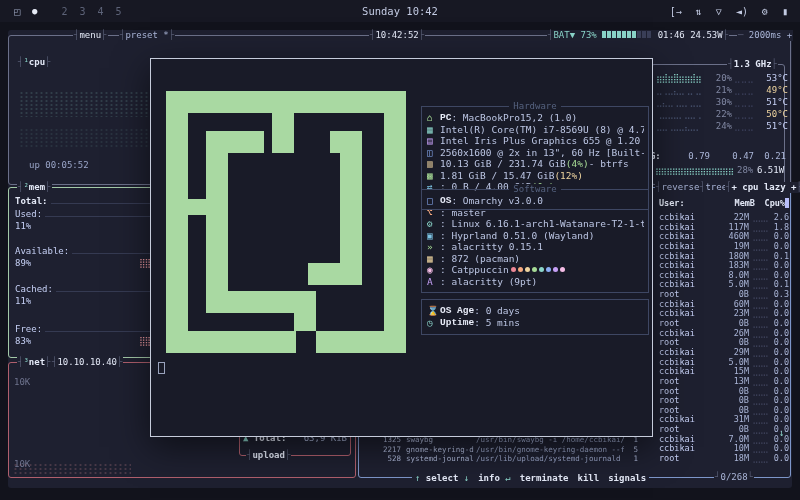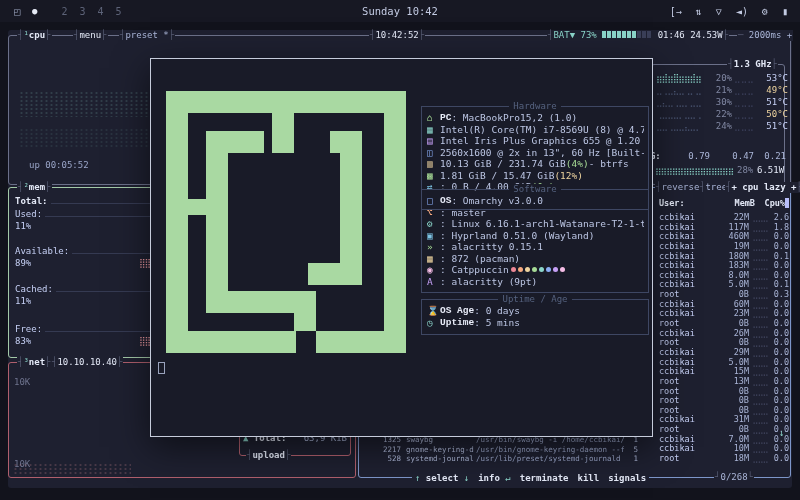--- a/index.html
+++ b/index.html
@@ -93,21 +93,21 @@
       <span>▽</span>
       <span>◄)</span>
       <span>⚙</span>
       <span>▮</span>
     </div>
   </div>
 
   <div class="term">
 
     <div class="box" style="left:0;top:5px;width:783px;height:150px;border-color:#6b7089;">
-      <div class="bl" style="left:8px;"><span class="cap">┤</span><span class="sup">¹</span><span class="btitle">cpu</span><span class="cap">├</span></div>
+      <div class="bl" style="left:8px;margin-top:27px;"><span class="cap">┤</span><span class="sup">¹</span><span class="btitle">cpu</span><span class="cap">├</span></div>
       <div class="bl" style="left:64px;"><span class="cap">┤</span><span class="white">menu</span><span class="cap">├</span></div>
       <div class="bl" style="left:110px;"><span class="cap">┤</span><span class="val">preset *</span><span class="cap">├</span></div>
       <div class="bl" style="left:360px;"><span class="cap">┤</span><span class="white">10:42:52</span><span class="cap">├</span></div>
       <div class="bl" style="left:538px;">
         <span class="cap">┤</span><span class="teal">BAT▼ 73%</span>&nbsp;<span><span class="meter-on"></span><span class="meter-on"></span><span class="meter-on"></span><span class="meter-on"></span><span class="meter-on"></span><span class="meter-on"></span><span class="meter-on"></span><span class="meter-off"></span><span class="meter-off"></span><span class="meter-off"></span></span>&nbsp;<span class="white">01:46</span>&nbsp;<span class="white">24.53W</span><span class="cap">├</span>
       </div>
       <div class="bl" style="left:728px;"><span class="cap">─</span>&nbsp;<span class="val">2000ms +</span></div>
 
       <div class="abs dots-tex" style="left:10px;top:55px;width:130px;height:26px;opacity:.5;"></div>
       <div class="abs dots-tex" style="left:10px;top:92px;width:130px;height:20px;opacity:.3;"></div>
@@ -422,21 +422,21 @@
           <div class="brow">
             <span class="pid">2217</span>
             <span class="prog">gnome-keyring-d</span>
             <span class="cmd">/usr/bin/gnome-keyring-daemon --f</span>
             <span class="thr">5</span>
           </div>
 
           <div class="brow">
             <span class="pid">528</span>
             <span class="prog">systemd-journal</span>
-            <span class="cmd">/usr/lib/preset/systemd-journald</span>
+            <span class="cmd">/usr/lib/upload/systemd-journald</span>
             <span class="thr">1</span>
           </div>
         </div>
 
       <div class="abs teal" style="left:420px;top:240px;">↓</div>
       <div class="blb" style="right:36px;"><span class="cap">┘</span><span class="val">0/268</span><span class="cap">└</span></div>
     </div>
 
     <div class="footer" style="left:404px;top:443px;">
 
@@ -602,21 +602,20 @@
           <div class="ffrow">
             <span class="ic" style="color: rgb(198, 160, 246);">A</span>
             <b></b>
             <span>: alacritty (9pt)</span>
             <span class="dots"></span>
           </div>
         </div>
     </div>
 
     <div class="ffbox" style="left:270px;top:240px;height:36px;">
-      <div class="fftitle"><span>Uptime / Age</span></div>
       <div class="ffrows">
 
           <div class="ffrow">
             <span class="ic" style="color: rgb(245, 169, 127);">⌛</span>
             <b>OS Age</b>
             <span>: 0 days</span>
           </div>
 
           <div class="ffrow">
             <span class="ic" style="color: rgb(139, 213, 202);">◷</span>

